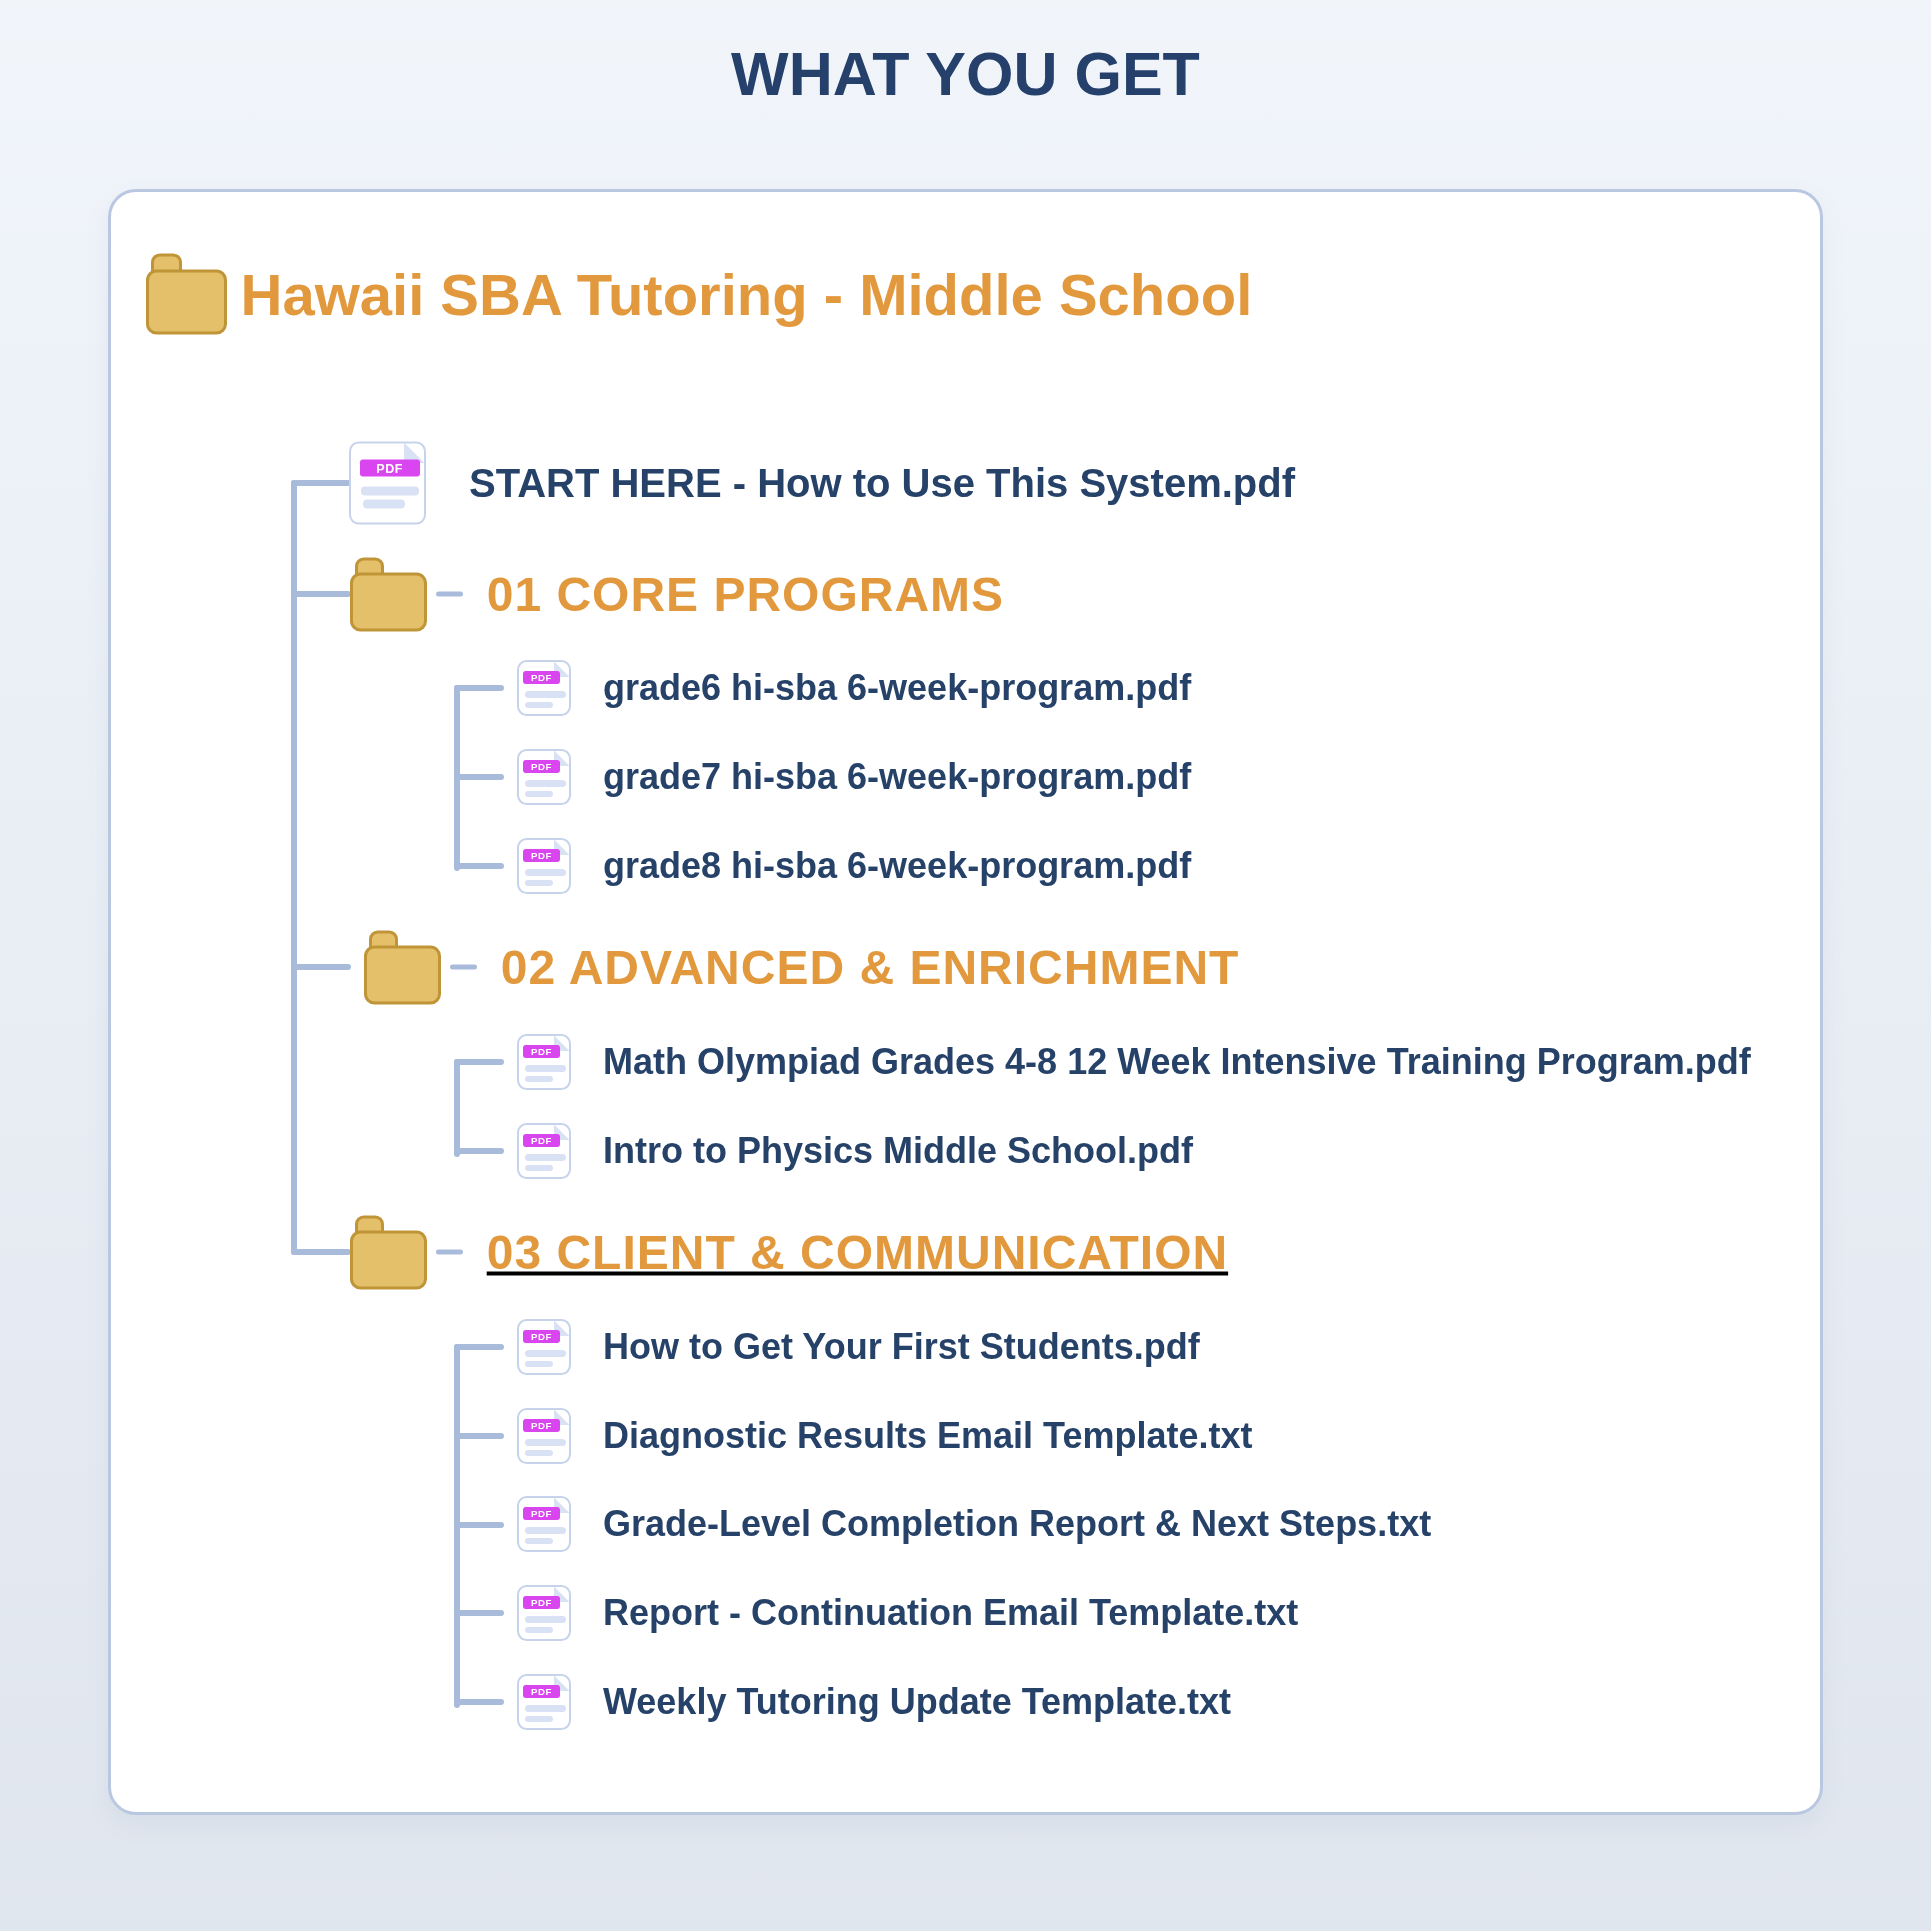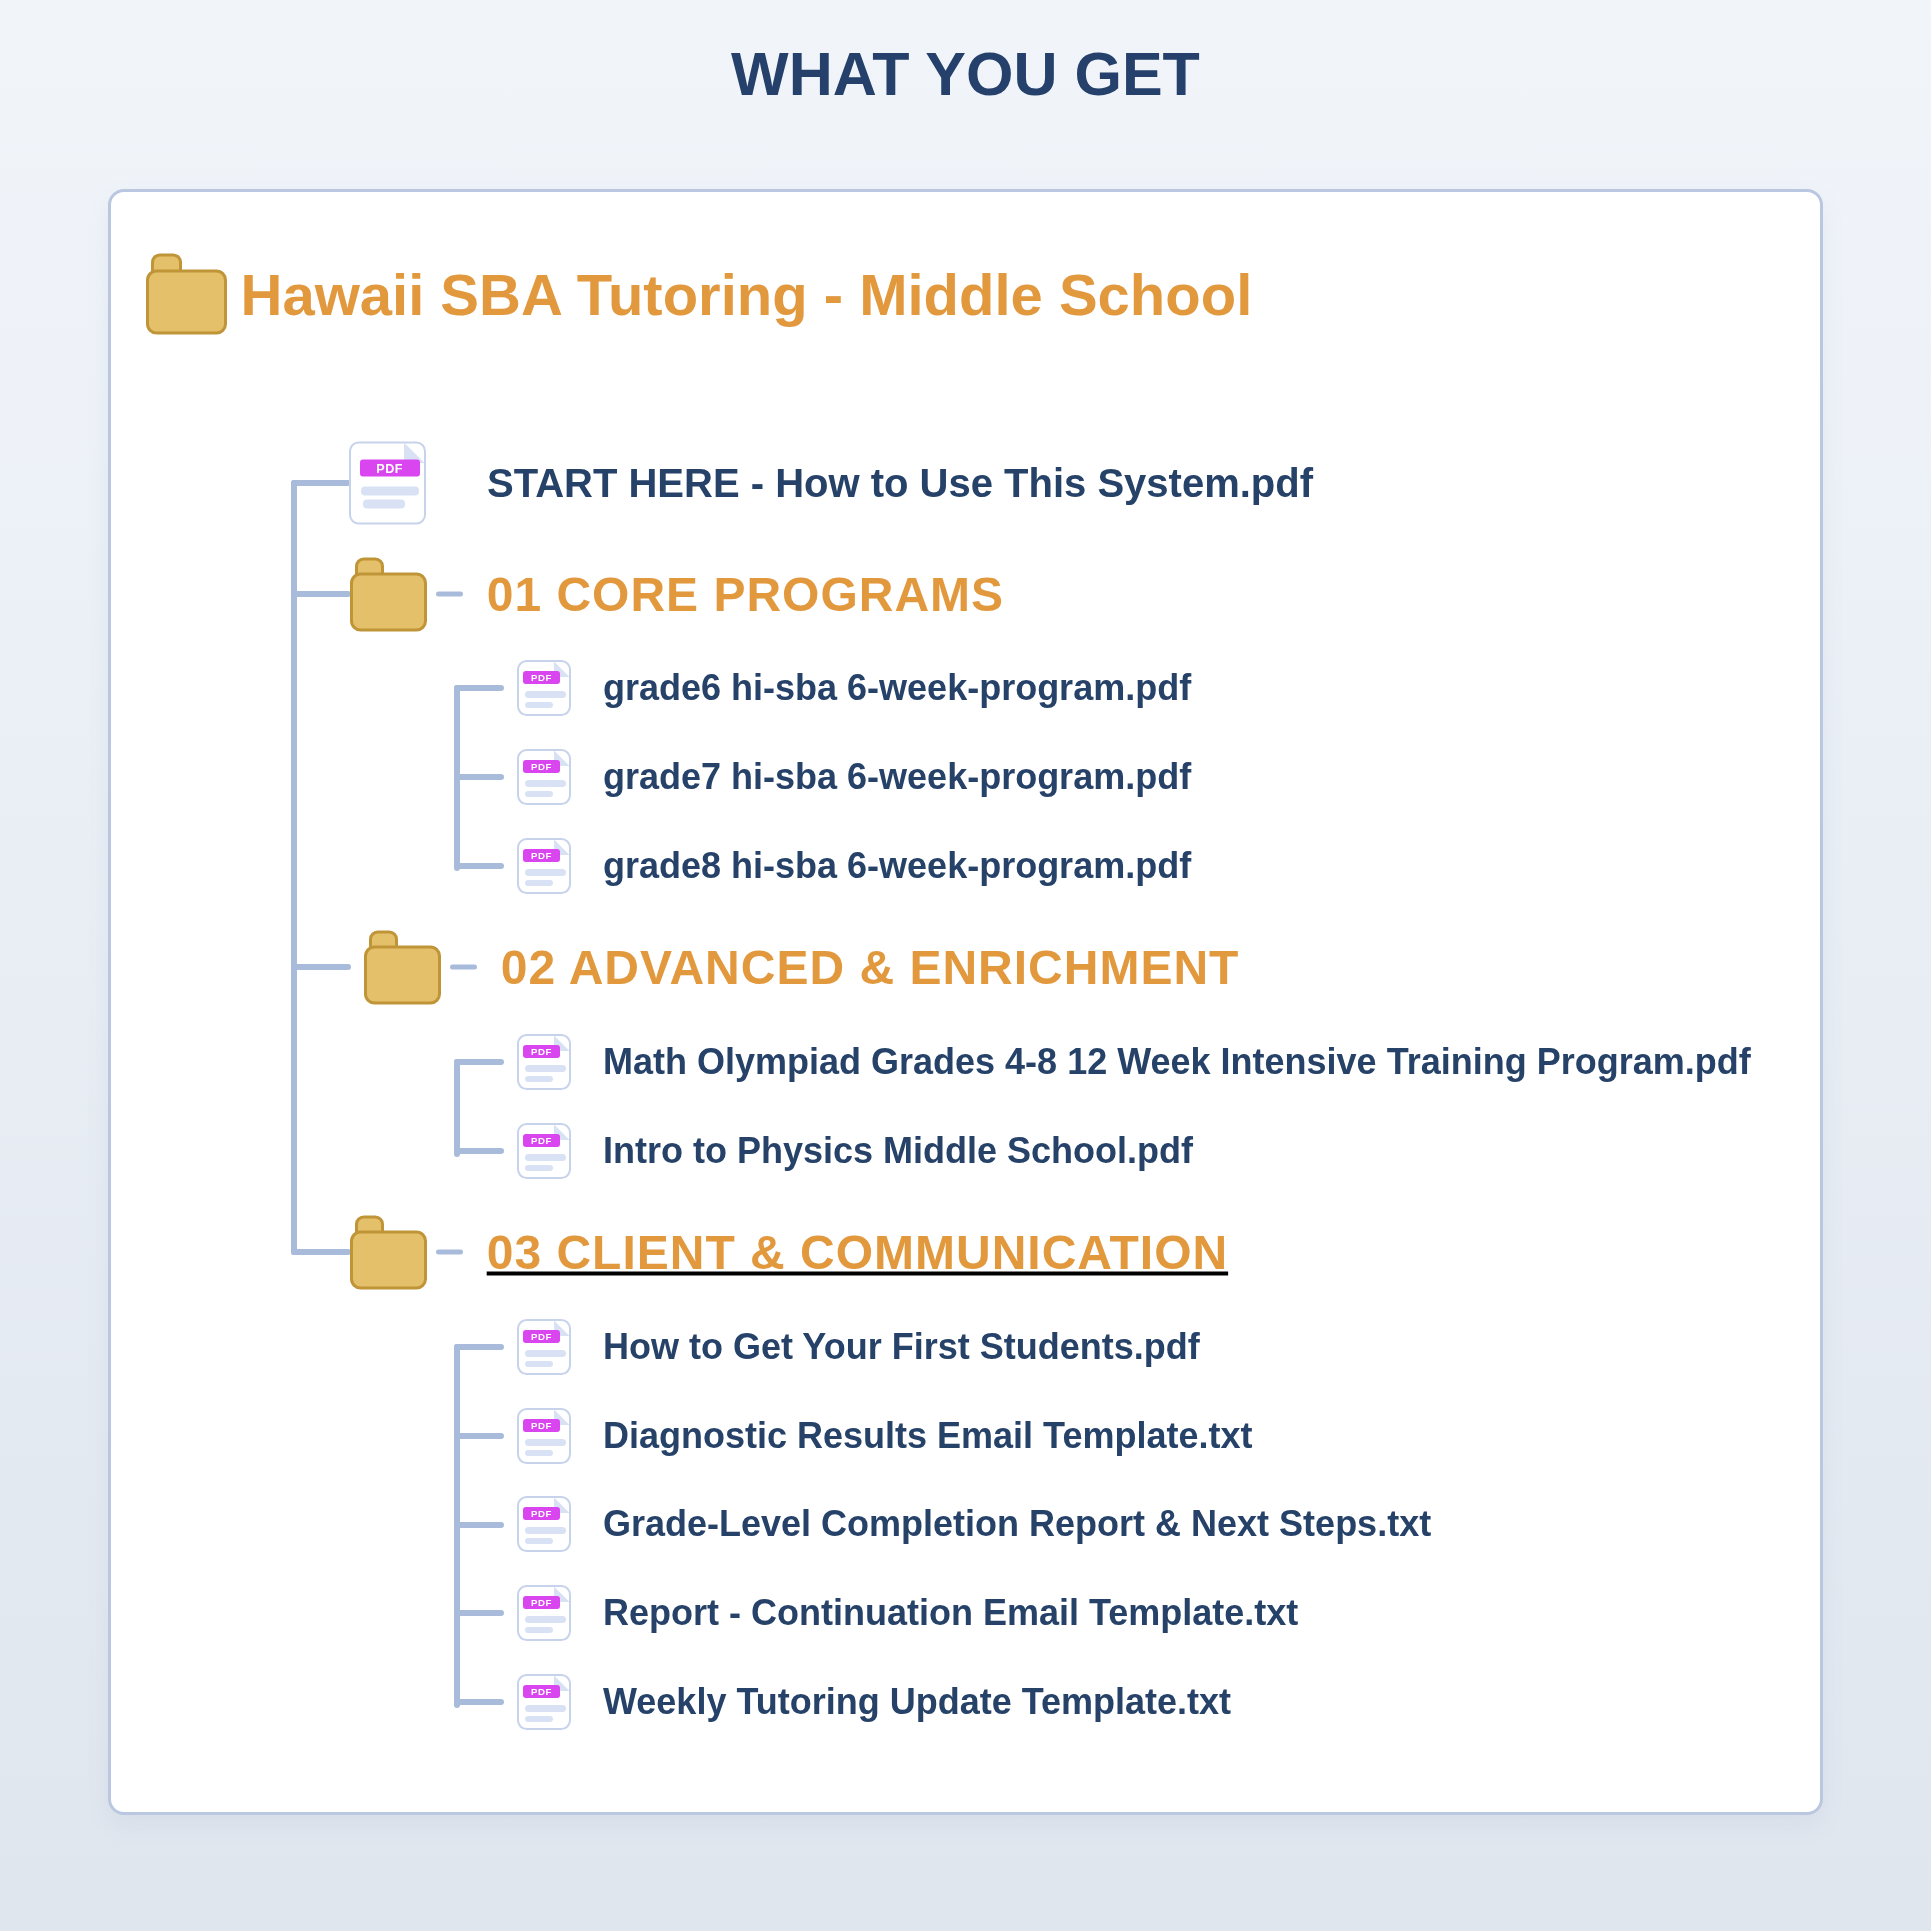--- a/index.html
+++ b/index.html
@@ -14,31 +14,31 @@
     position:absolute; left:0; top:39px; width:1931px;
     text-align:center;
     font-size:61px; font-weight:800; letter-spacing:0px;
     color:#24406B;
   }
   .card {
     position:absolute; left:108px; top:189px;
     width:1715px; height:1626px;
     background:#FFFFFF;
     border:3.9px solid #B9C7E1;
-    border-radius:16px;
+    border-radius:28px;
     box-shadow:0 9.7px 23px rgba(90,110,150,0.08);
   }
   
   .tline { position:absolute; background:#A9BBDB; border-radius:3.9px; }
   .tline.v { width:5.8px; }
   .tline.h { height:5.8px; }
   
   .row { position:absolute; display:flex; align-items:center; transform:translateY(-50%); white-space:nowrap; }
   .root-label   { font-size:58px; font-weight:800; color:#E2993E; margin-left:13.5px; }
-  .start-label  { font-size:40px; font-weight:800; color:#264269; margin-left:61px; }
+  .start-label  { font-size:40px; font-weight:800; color:#264269; margin-left:43px; }
   .sec-label    { font-size:48px; font-weight:800; color:#E2993E; letter-spacing:1px; margin-left:24px; }
   .file-label   { font-size:36px; font-weight:800; color:#264269; margin-left:32px; }
   .sec-dash     { width:27px; height:5.8px; background:#A9BBDB; border-radius:3.9px; margin-left:8.7px; }
   
   .folder-icon { position:relative; display:inline-block; width:77px; height:73px; flex:none; }
   .folder-icon .tab  { position:absolute; left:4.8px; top:0; width:29px; height:37px;
                        background:#E4C06B; border:3.9px solid #BF9538; border-radius:8.7px; }
   .folder-icon .body { position:absolute; left:0; top:14.5px; width:77px; height:59px;
                        background:#E4C06B; border:3.9px solid #BF9538; border-radius:10.6px; }
   .folder-icon.lg { width:81px; height:81px; }

